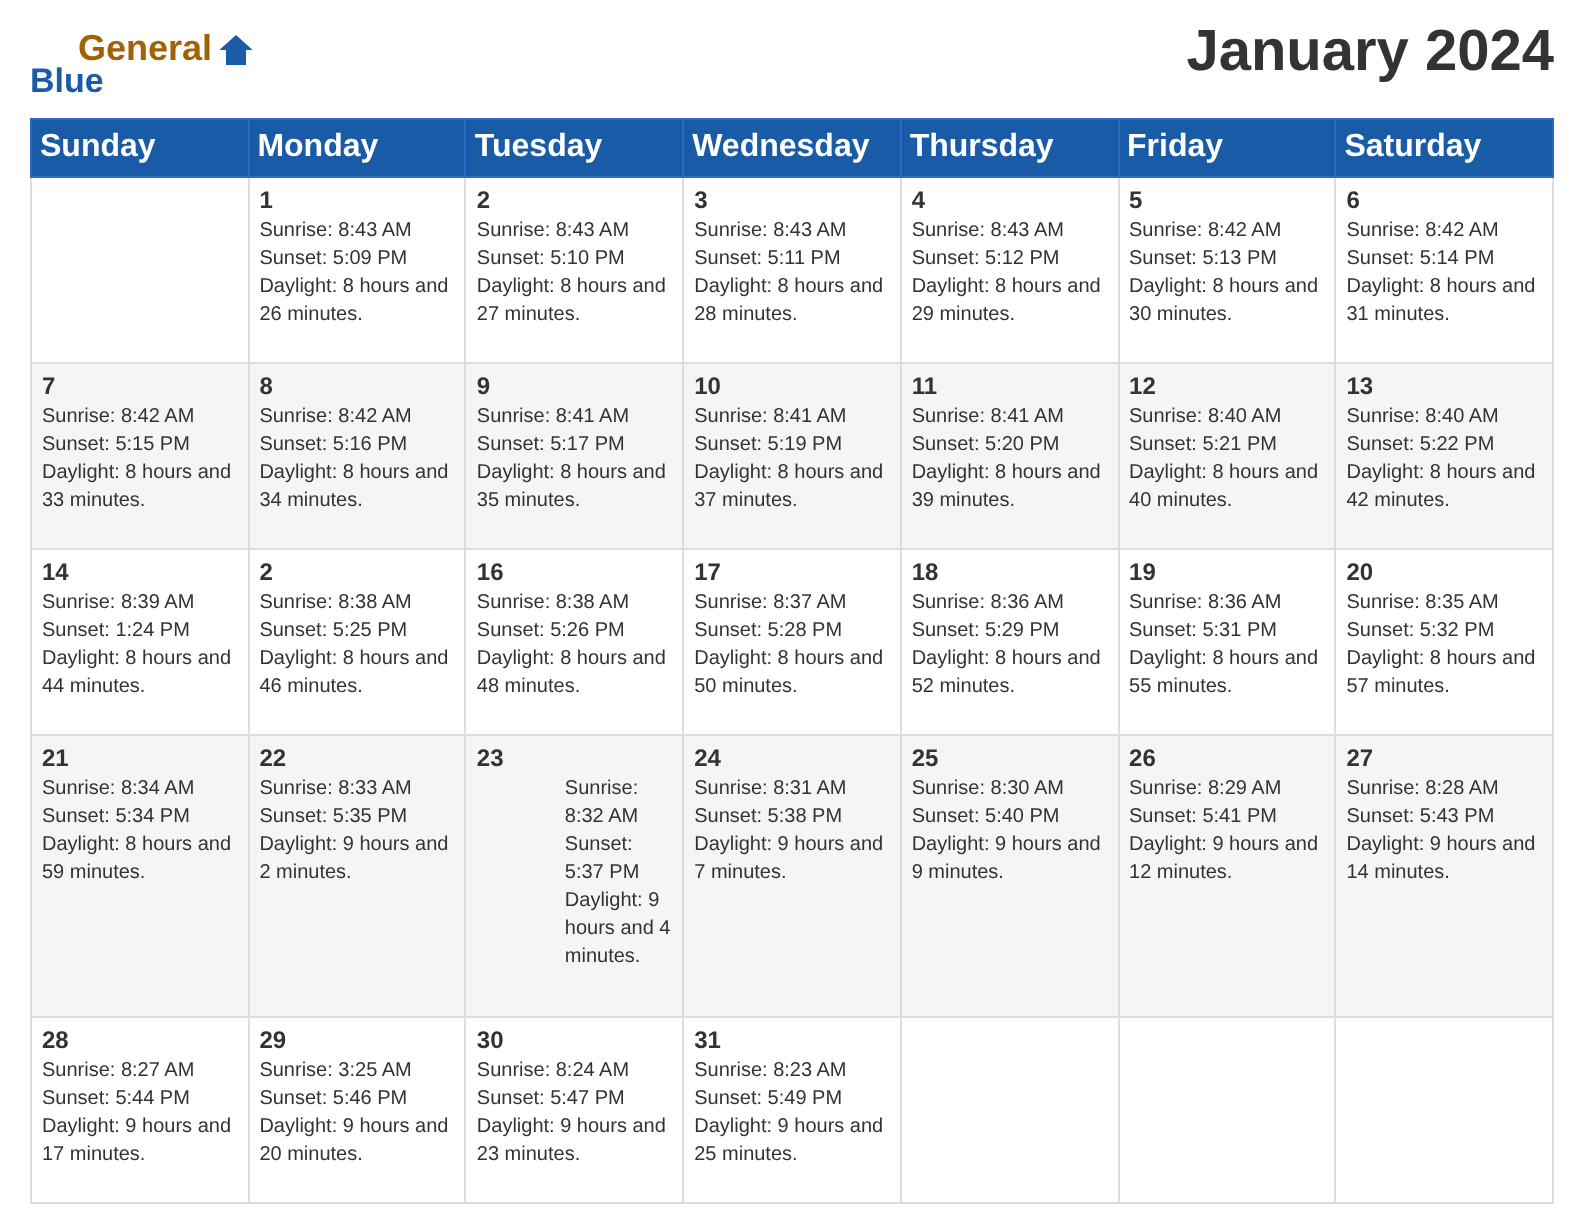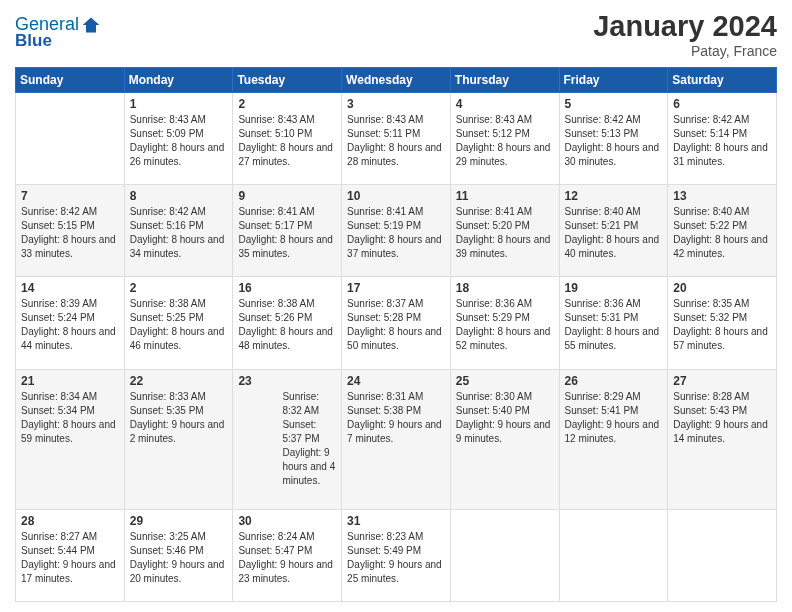--- a/index.html
+++ b/index.html
@@ -23,22 +23,23 @@
       align-items: flex-start;
       margin-bottom: 8px;
     }
     .logo {
       display: flex;
       align-items: center;
       margin-top: 4px;
     }
     .logo-text-general {
       font-size: 18px;
-      font-weight: normal;
-      color: #0369a1;
+      font-weight: bold;
+      color: #a16207;
+      margin-left: 24px;
     }
     .logo-text-blue {
       font-size: 17px;
       font-weight: bold;
       color: #1a5ba8;
     }
     .logo-icon {
       width: 20px;
       height: 20px;
       margin-left: 2px;
@@ -58,21 +59,21 @@
     .calendar {
       flex: 1;
       border: 1px solid #ccc;
       border-collapse: collapse;
       width: 100%;
       table-layout: fixed;
     }
     .calendar th {
       background-color: #1a5ba8;
       color: #fff;
-      font-size: 12px;
+      font-size: 16px;
       font-weight: bold;
       padding: 5px 4px;
       text-align: left;
       border: 1px solid #2a6bc8;
     }
     .calendar td {
       vertical-align: top;
       padding: 4px 5px;
       border: 1px solid #ddd;
       background: #fff;
@@ -110,21 +111,20 @@
           <span class="logo-text-general">General</span>
           <svg class="logo-icon" viewBox="0 0 24 24" xmlns="http://www.w3.org/2000/svg">
             <polygon points="12,3 22,12 18,12 18,21 6,21 6,12 2,12" fill="#1a5ba8"></polygon>
           </svg>
         </div>
         <span class="logo-text-blue" style="margin-top:-4px;">Blue</span>
       </div>
     </div>
     <div class="title-area">
       <div class="month-title">January 2024</div>
-      <div class="subtitle">Patay, France</div>
     </div>
   </div>
 
   <table class="calendar">
     <thead>
       <tr>
         <th>Sunday</th>
         <th>Monday</th>
         <th>Tuesday</th>
         <th>Wednesday</th>
@@ -214,21 +214,21 @@
             <span class="day-number">13</span>
             <div class="day-info" style="white-space: pre-line;">Sunrise: 8:40 AM
 Sunset: 5:22 PM
 Daylight: 8 hours and 42 minutes.</div>
           </td>
         </tr>
         <tr>
           <td>
             <span class="day-number">14</span>
             <div class="day-info" style="white-space: pre-line;">Sunrise: 8:39 AM
-Sunset: 5:24 PM
+Sunset: 1:24 PM
 Daylight: 8 hours and 44 minutes.</div>
           </td>
           <td>
             <span class="day-number">2</span>
             <div class="day-info" style="white-space: pre-line;">Sunrise: 8:38 AM
 Sunset: 5:25 PM
 Daylight: 8 hours and 46 minutes.</div>
           </td>
           <td>
             <span class="day-number">16</span>

